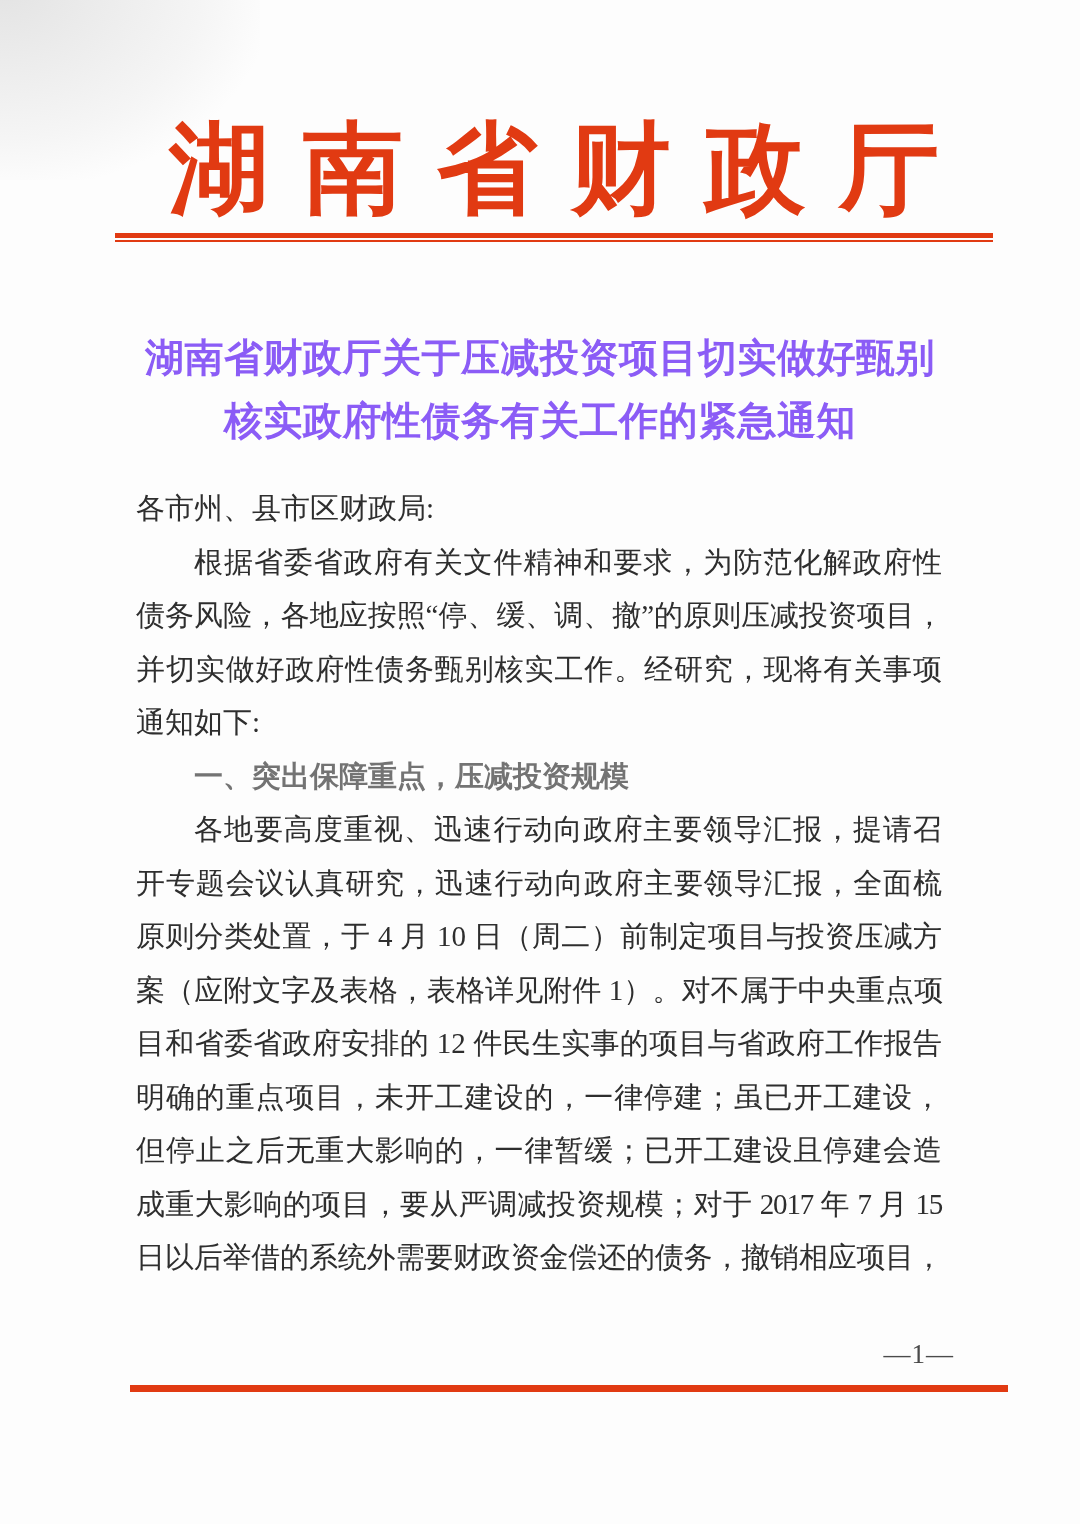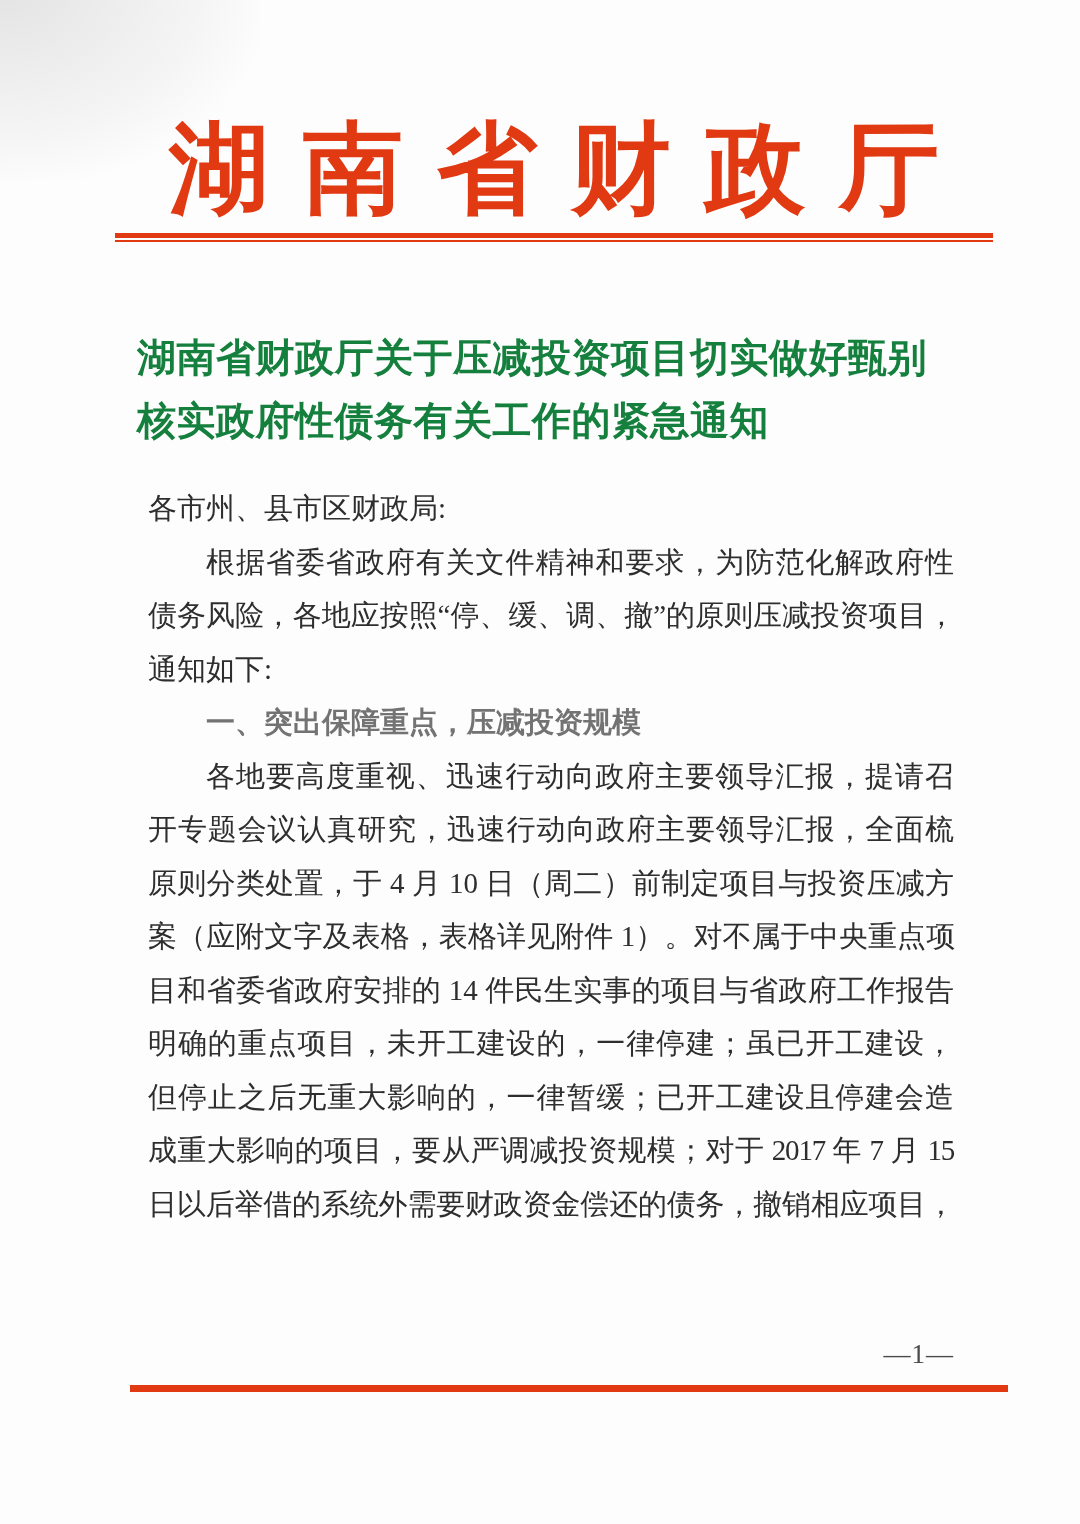--- a/index.html
+++ b/index.html
@@ -54,33 +54,33 @@
     height: 2px;
     background: #e13a12;
   }
 
   
   .doc-title {
     position: absolute;
     top: 326px; left: 137px;
     width: 806px;
     margin: 0;
-    text-align: left;
+    text-align: center;
     font-size: 39px;
     line-height: 63px;
     font-weight: 700;
-    color: #15803d;
+    color: #8b5cf6;
     letter-spacing: 0.5px;
   }
   .doc-title .title-line { display: block; }
 
   
   .body-text {
     position: absolute;
-    top: 482px; left: 148px;
+    top: 482px; left: 136px;
     width: 806px;
     color: #2e2e2e;
   }
   .line {
     margin: 0;
     height: 53.5px;
     line-height: 53.5px;
     font-size: 29px;
     white-space: normal;
     overflow: visible;
@@ -135,27 +135,28 @@
 
   <h1 class="doc-title">
     <span class="title-line">湖南省财政厅关于压减投资项目切实做好甄别</span>
     <span class="title-line">核实政府性债务有关工作的紧急通知</span>
   </h1>
 
   <main class="body-text">
     <p class="line left">各市州、县市区财政局:</p>
     <p class="line indent just">根据省委省政府有关文件精神和要求，为防范化解政府性</p>
     <p class="line just tighter">债务风险，各地应按照“停、缓、调、撤”的原则压减投资项目，</p>
+    <p class="line just">并切实做好政府性债务甄别核实工作。经研究，现将有关事项</p>
     <p class="line left">通知如下:</p>
     <p class="line indent left heading">一、突出保障重点，压减投资规模</p>
     <p class="line indent just">各地要高度重视、迅速行动向政府主要领导汇报，提请召</p>
     <p class="line just">开专题会议认真研究，迅速行动向政府主要领导汇报，全面梳</p>
     <p class="line just">原则分类处置，于 4 月 10 日（周二）前制定项目与投资压减方</p>
     <p class="line just tight">案（应附文字及表格，表格详见附件 1）。对不属于中央重点项</p>
-    <p class="line just">目和省委省政府安排的 14 件民生实事的项目与省政府工作报告</p>
+    <p class="line just">目和省委省政府安排的 12 件民生实事的项目与省政府工作报告</p>
     <p class="line just">明确的重点项目，未开工建设的，一律停建；虽已开工建设，</p>
     <p class="line just">但停止之后无重大影响的，一律暂缓；已开工建设且停建会造</p>
     <p class="line just tight">成重大影响的项目，要从严调减投资规模；对于 2017 年 7 月 15</p>
     <p class="line just tight">日以后举借的系统外需要财政资金偿还的债务，撤销相应项目，</p>
   </main>
 
   <div class="page-number">—1—</div>
 
   <div class="footer-rule"></div>
 

